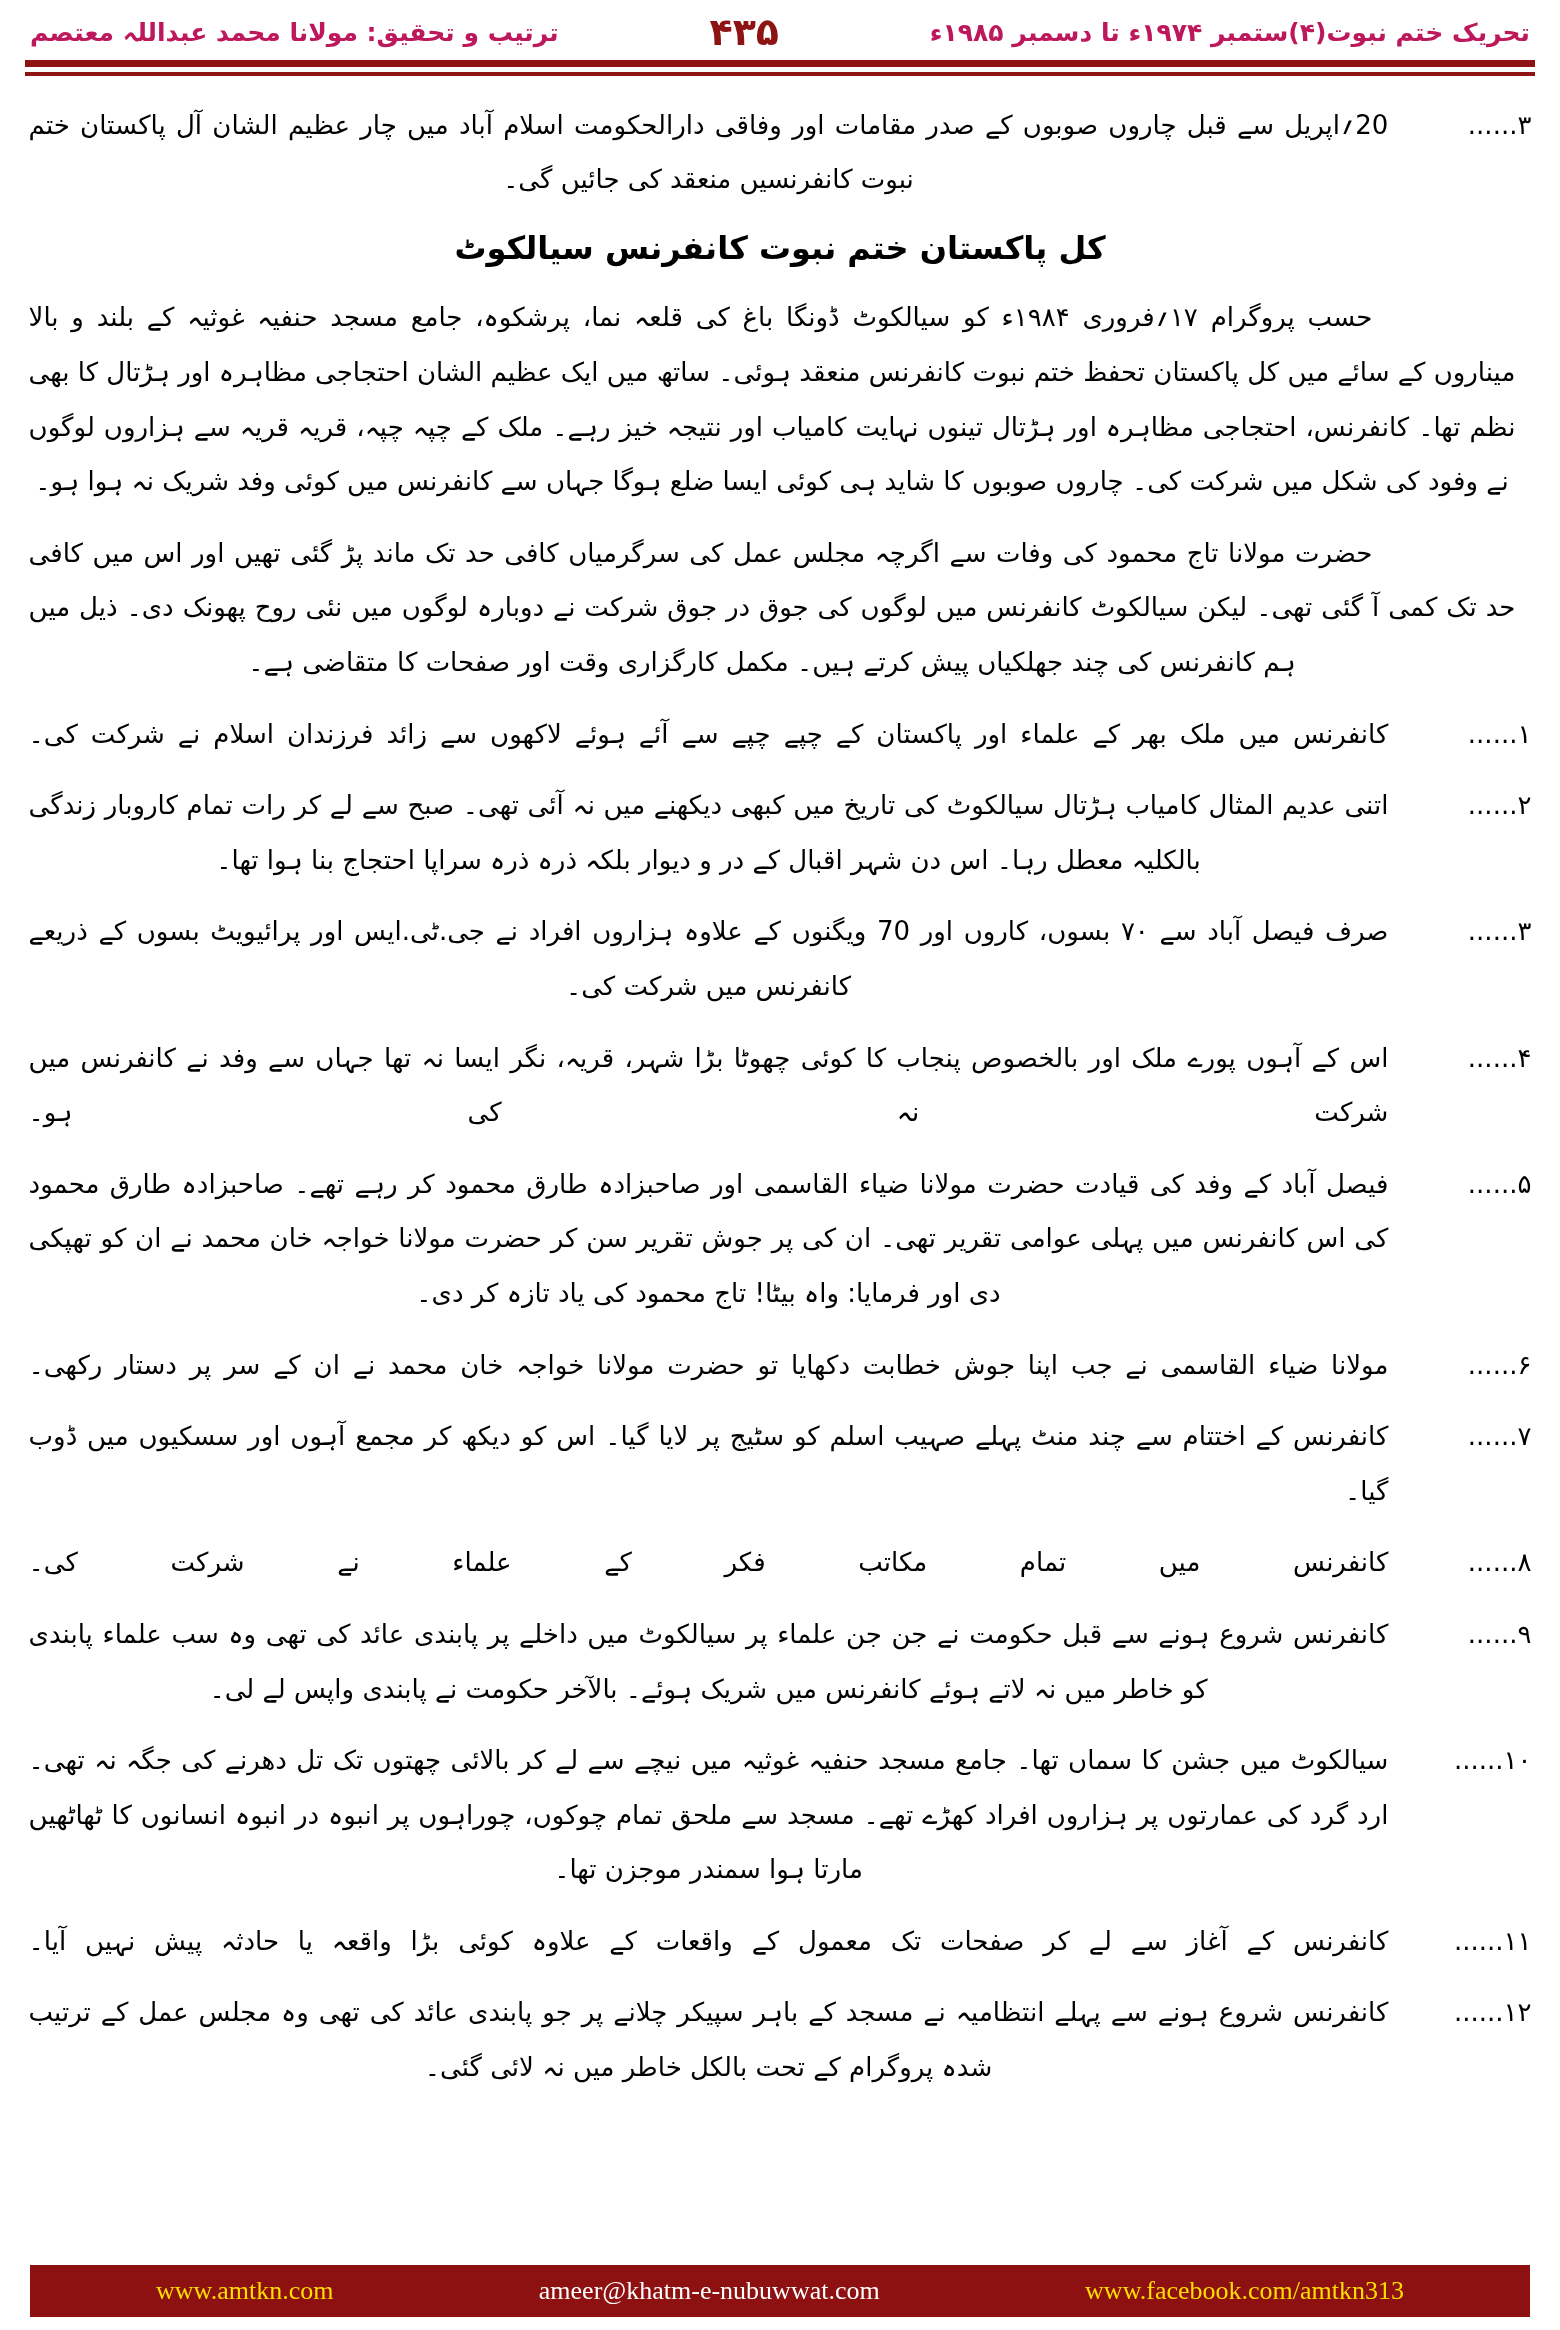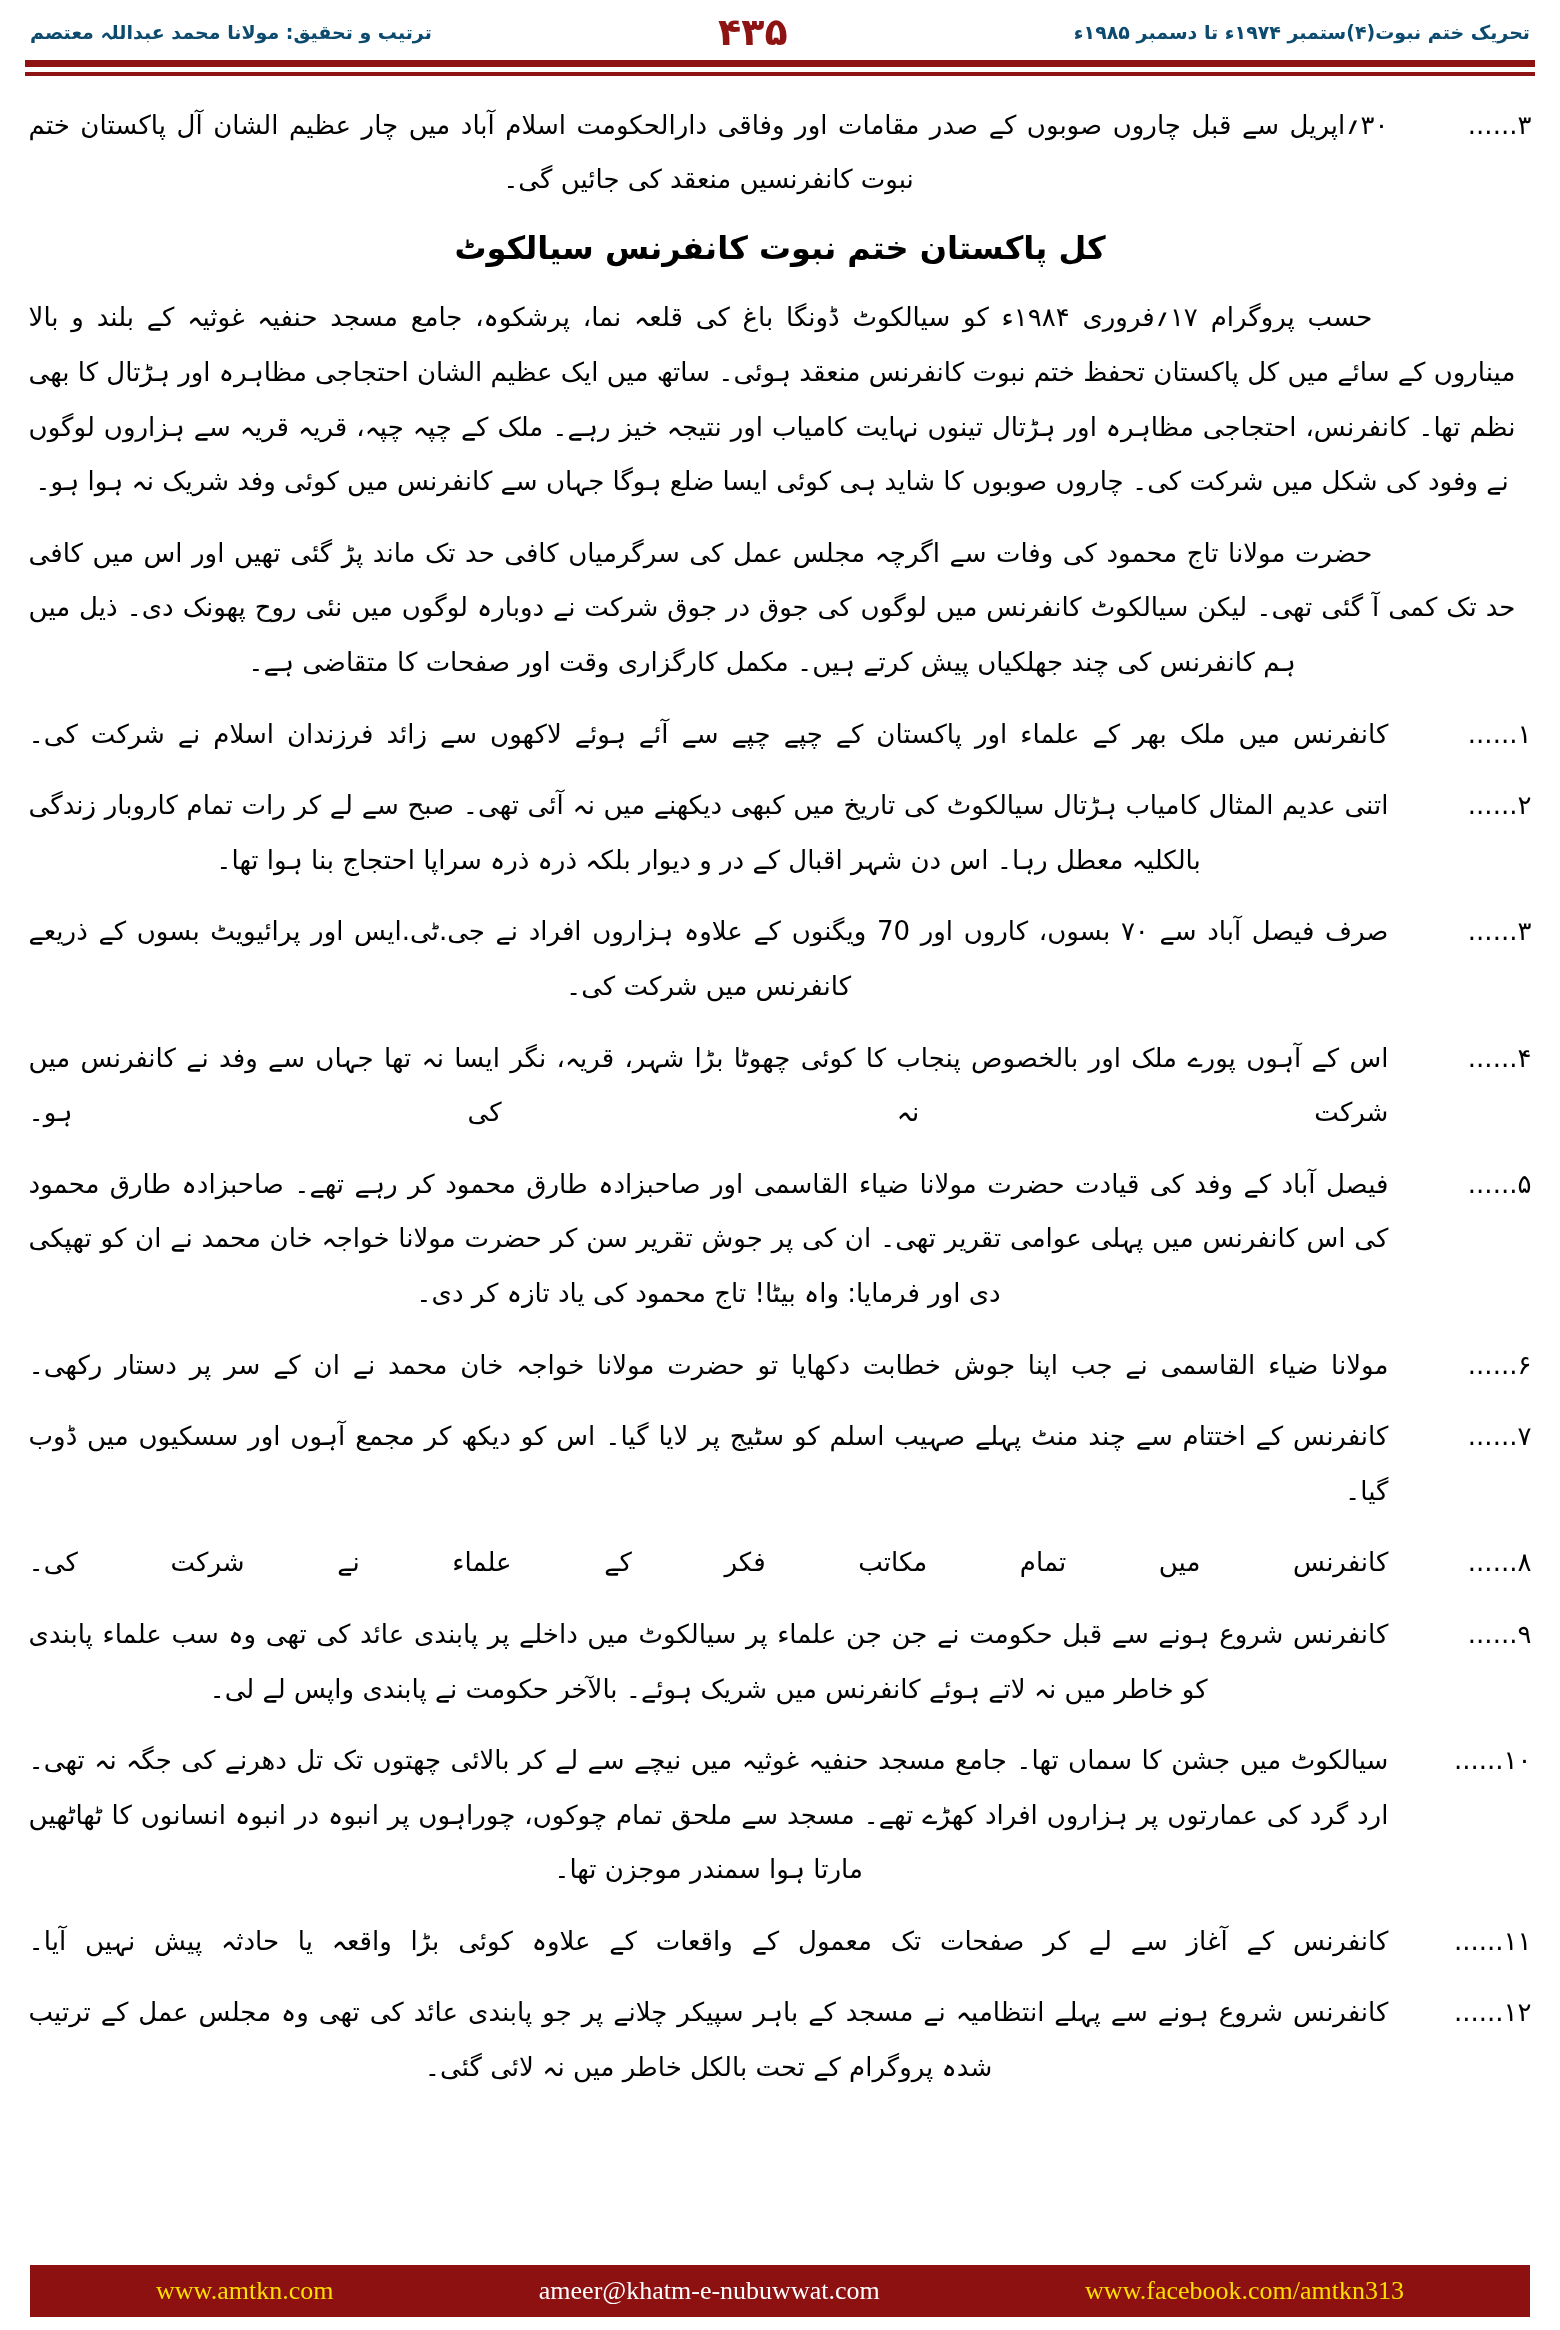--- a/index.html
+++ b/index.html
@@ -11,21 +11,21 @@
     overflow:hidden;
     font-family:"DejaVu Sans",sans-serif;
     color:#000;
   }
   
   .header{
     display:flex;align-items:center;justify-content:space-between;
     padding:13.4px 30px 3.4px 30px;
   }
   .hdr-green{
-    color:#0c4a6e;font-size:19px;font-weight:bold;
+    color:#be185d;font-size:25px;font-weight:bold;
     direction:rtl;white-space:nowrap;
   }
   .hdr-page-no{
     color:#8e1414;font-size:38px;font-weight:bold;line-height:1;
     direction:rtl;
   }
   .rules{margin:5px 25px 0 25px;}
   .rule-thick{height:7.6px;background:#8e1414;}
   .rule-gap{height:5px;background:#ffffff;}
   .rule-thin{height:3.4px;background:#8e1414;}
@@ -83,21 +83,21 @@
   <div class="rules">
     <div class="rule-thick"></div>
     <div class="rule-gap"></div>
     <div class="rule-thin"></div>
   </div>
 
   <div class="body">
 
     <div class="list-item">
       <div class="marker">۳......</div>
-      <div class="item-text center-last">۳۰؍اپریل سے قبل چاروں صوبوں کے صدر مقامات اور وفاقی دارالحکومت اسلام آباد میں چار عظیم الشان آل پاکستان ختم نبوت کانفرنسیں منعقد کی جائیں گی۔</div>
+      <div class="item-text center-last">20؍اپریل سے قبل چاروں صوبوں کے صدر مقامات اور وفاقی دارالحکومت اسلام آباد میں چار عظیم الشان آل پاکستان ختم نبوت کانفرنسیں منعقد کی جائیں گی۔</div>
     </div>
 
     <div class="section-heading">کل پاکستان ختم نبوت کانفرنس سیالکوٹ</div>
 
     <p class="para center-last">حسب پروگرام ۱۷؍فروری ۱۹۸۴ء کو سیالکوٹ ڈونگا باغ کی قلعہ نما، پرشکوہ، جامع مسجد حنفیہ غوثیہ کے بلند و بالا میناروں کے سائے میں کل پاکستان تحفظ ختم نبوت کانفرنس منعقد ہوئی۔ ساتھ میں ایک عظیم الشان احتجاجی مظاہرہ اور ہڑتال کا بھی نظم تھا۔ کانفرنس، احتجاجی مظاہرہ اور ہڑتال تینوں نہایت کامیاب اور نتیجہ خیز رہے۔ ملک کے چپہ چپہ، قریہ قریہ سے ہزاروں لوگوں نے وفود کی شکل میں شرکت کی۔ چاروں صوبوں کا شاید ہی کوئی ایسا ضلع ہوگا جہاں سے کانفرنس میں کوئی وفد شریک نہ ہوا ہو۔</p>
     <p class="para center-last">حضرت مولانا تاج محمود کی وفات سے اگرچہ مجلس عمل کی سرگرمیاں کافی حد تک ماند پڑ گئی تھیں اور اس میں کافی حد تک کمی آ گئی تھی۔ لیکن سیالکوٹ کانفرنس میں لوگوں کی جوق در جوق شرکت نے دوبارہ لوگوں میں نئی روح پھونک دی۔ ذیل میں ہم کانفرنس کی چند جھلکیاں پیش کرتے ہیں۔ مکمل کارگزاری وقت اور صفحات کا متقاضی ہے۔</p>
 
     <div class="list-item">
       <div class="marker">۱......</div>
       <div class="item-text fill-last">کانفرنس میں ملک بھر کے علماء اور پاکستان کے چپے چپے سے آئے ہوئے لاکھوں سے زائد فرزندان اسلام نے شرکت کی۔</div>

